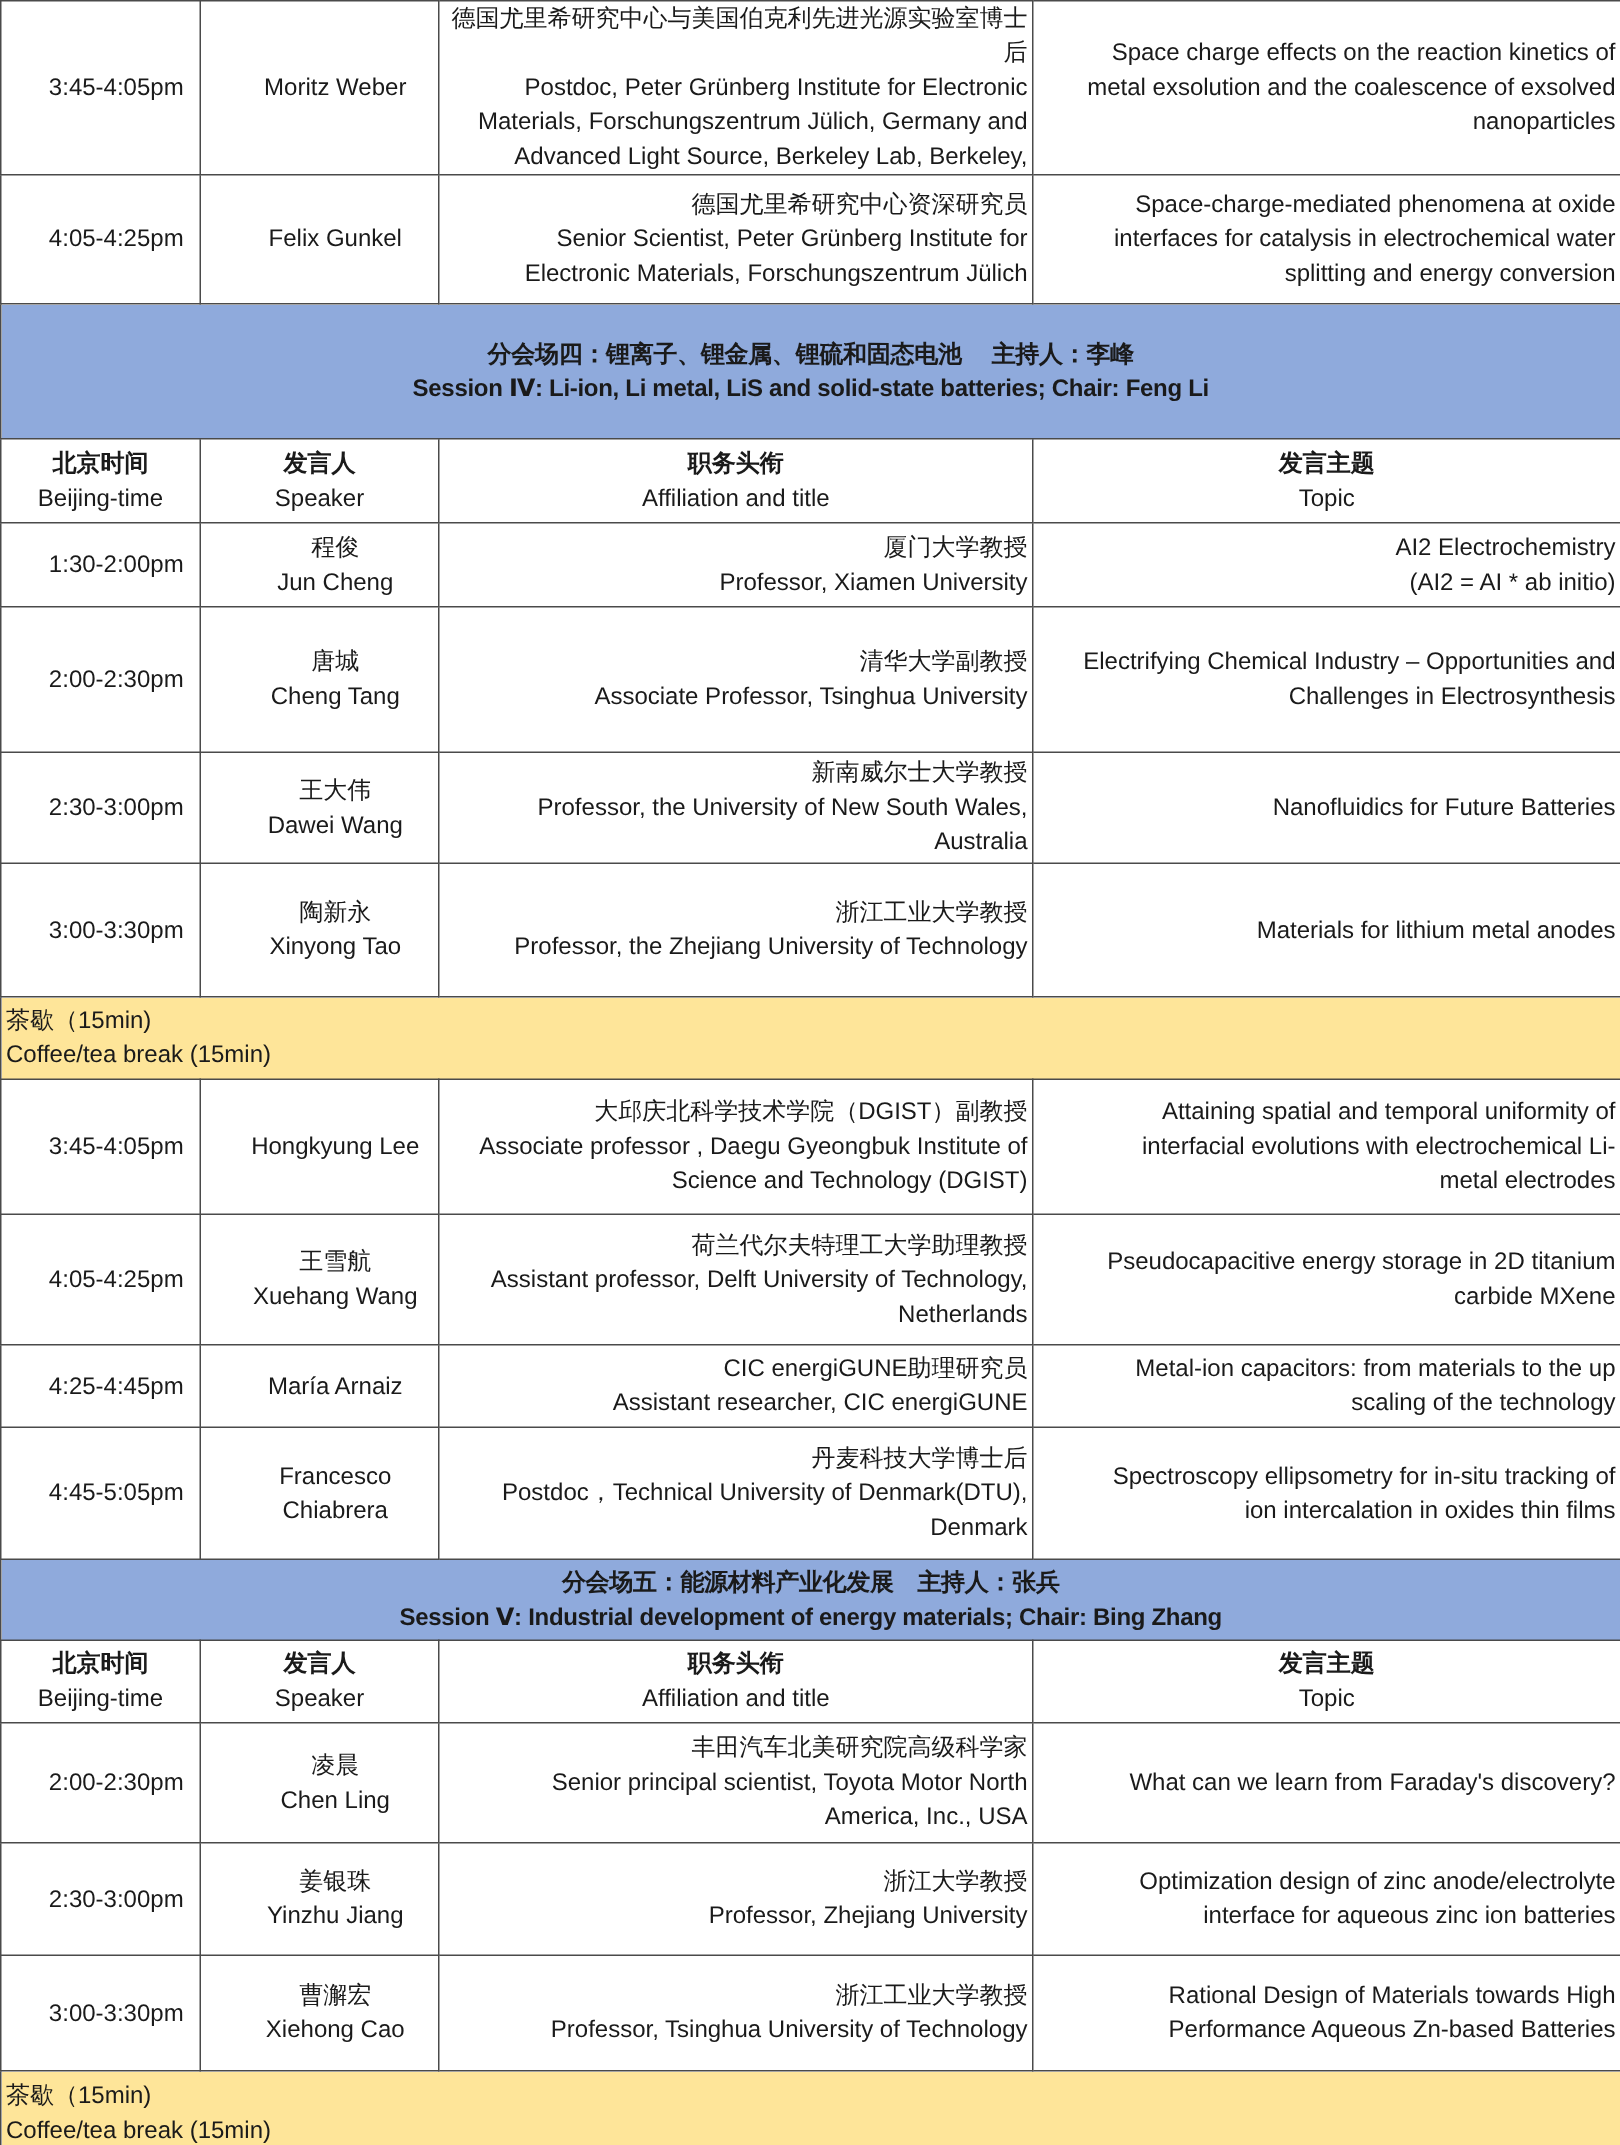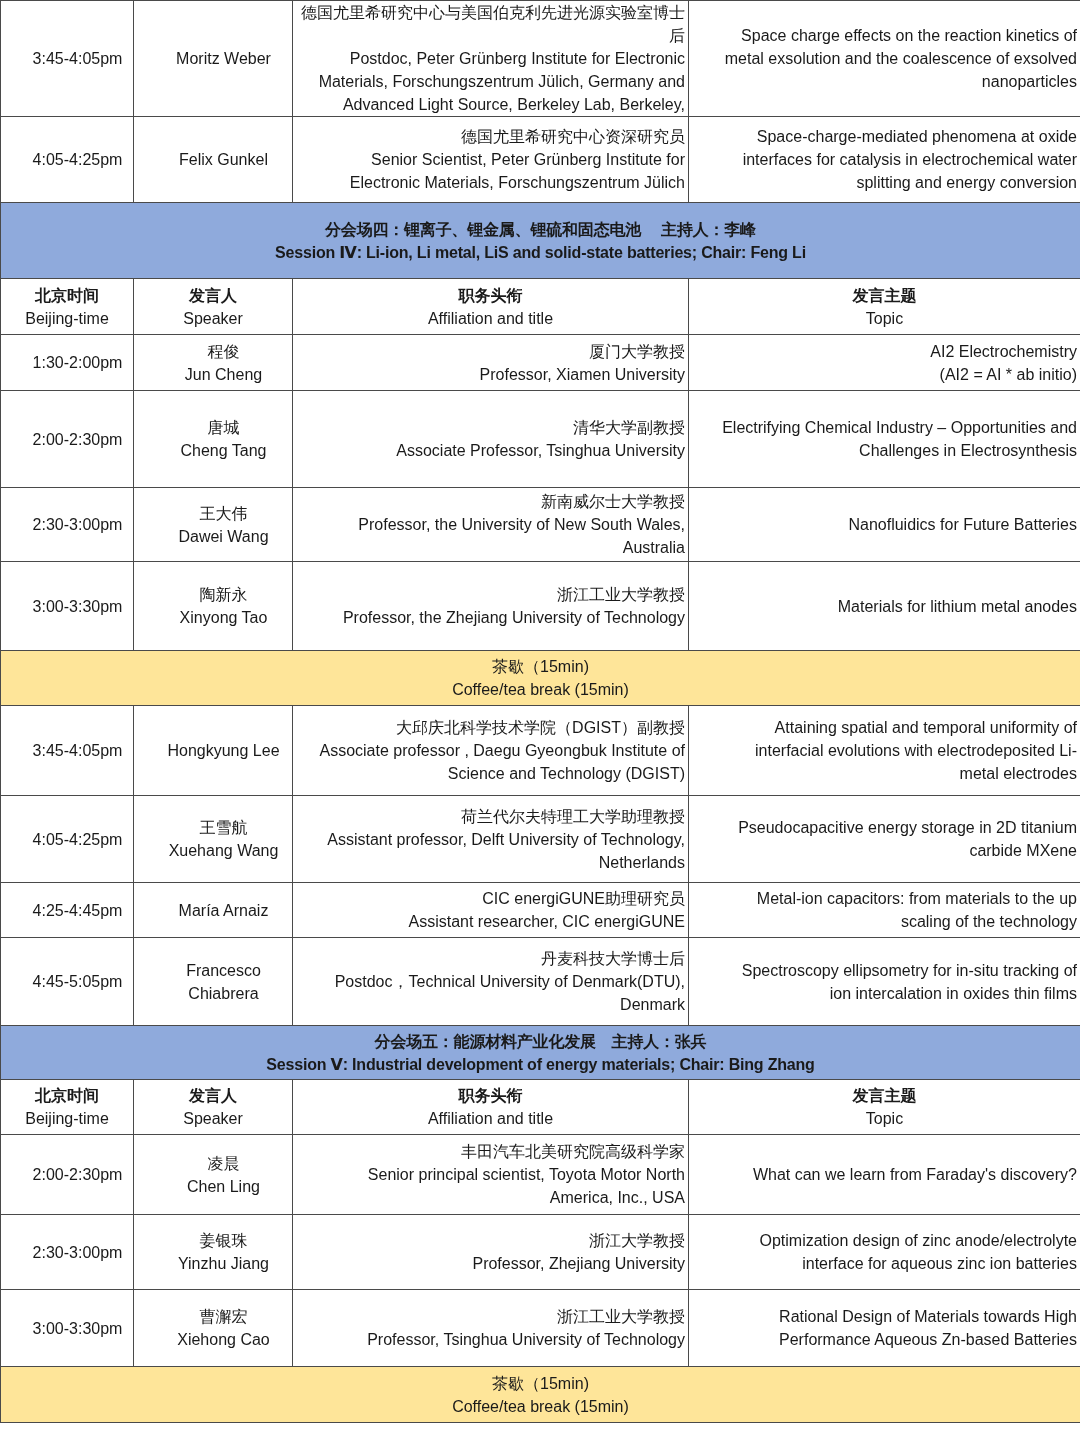--- a/index.html
+++ b/index.html
@@ -6,21 +6,21 @@
   body { width: 1080px; height: 1430px; overflow: hidden; font-family: "Liberation Sans", "DejaVu Sans", sans-serif; color: #1a1a1a; }
   table { border-collapse: collapse; width: 1080px; table-layout: fixed; }
   col.c1 { width: 133px; } col.c2 { width: 159px; } col.c3 { width: 396px; } col.c4 { width: 392px; }
   td { border: 1.5px solid #4a4a4a; font-size: 16px; line-height: 23px; padding: 0 3px; vertical-align: middle; overflow: hidden; }
   td.time, td.speaker { text-align: center; padding-left: 24px; }
   td.left { text-align: right; }
   .line { display: block; white-space: nowrap; }
   tr.session td { background: #8faadc; text-align: center; font-size: 16px; }
   tr.session .zh, tr.session .en { font-weight: bold; letter-spacing: -0.2px; }
   tr.session .zh { font-weight: bold; }
-  tr.break td { background: #fee599; text-align: center; }
+  tr.break td { background: #fee599; text-align: left; }
   tr.header td { text-align: center; }
   tr.header .zh { font-weight: bold; }
 </style>
 </head>
 <body>
 
 <table>
   <colgroup>
       <col class="c1">
       <col class="c2">
@@ -57,21 +57,21 @@
         <span class="line">Senior Scientist, Peter Grünberg Institute for</span>
         <span class="line">Electronic Materials, Forschungszentrum Jülich</span>
       </td>
       <td class="left">
         <span class="line">Space-charge-mediated phenomena at oxide</span>
         <span class="line">interfaces for catalysis in electrochemical water</span>
         <span class="line">splitting and energy conversion</span>
       </td>
     </tr>
 
-    <tr class="session" style="height:76px">
+    <tr class="session" style="height:90px">
       <td colspan="4">
         <span class="line zh">分会场四：锂离子、锂金属、锂硫和固态电池　 主持人：李峰</span>
         <span class="line en">Session Ⅳ: Li-ion, Li metal, LiS and solid-state batteries; Chair: Feng Li</span>
       </td>
     </tr>
     <tr class="header" style="height:56px">
       <td>
           <span class="line zh">北京时间</span>
           <span class="line">Beijing-time</span>
         </td>
@@ -161,21 +161,21 @@
       <td class="speaker">
           <span class="line">Hongkyung Lee</span>
         </td>
       <td class="left">
           <span class="line">大邱庆北科学技术学院（DGIST）副教授</span>
           <span class="line">Associate professor , Daegu Gyeongbuk Institute of</span>
           <span class="line">Science and Technology (DGIST)</span>
         </td>
       <td class="left">
           <span class="line">Attaining spatial and temporal uniformity of</span>
-          <span class="line">interfacial evolutions with electrodeposited Li-</span>
+          <span class="line">interfacial evolutions with electrochemical Li-</span>
           <span class="line">metal electrodes</span>
         </td>
     </tr>
     <tr style="height:87px">
       <td class="time">4:05-4:25pm</td>
       <td class="speaker">
           <span class="line">王雪航</span>
           <span class="line">Xuehang Wang</span>
         </td>
       <td class="left">

